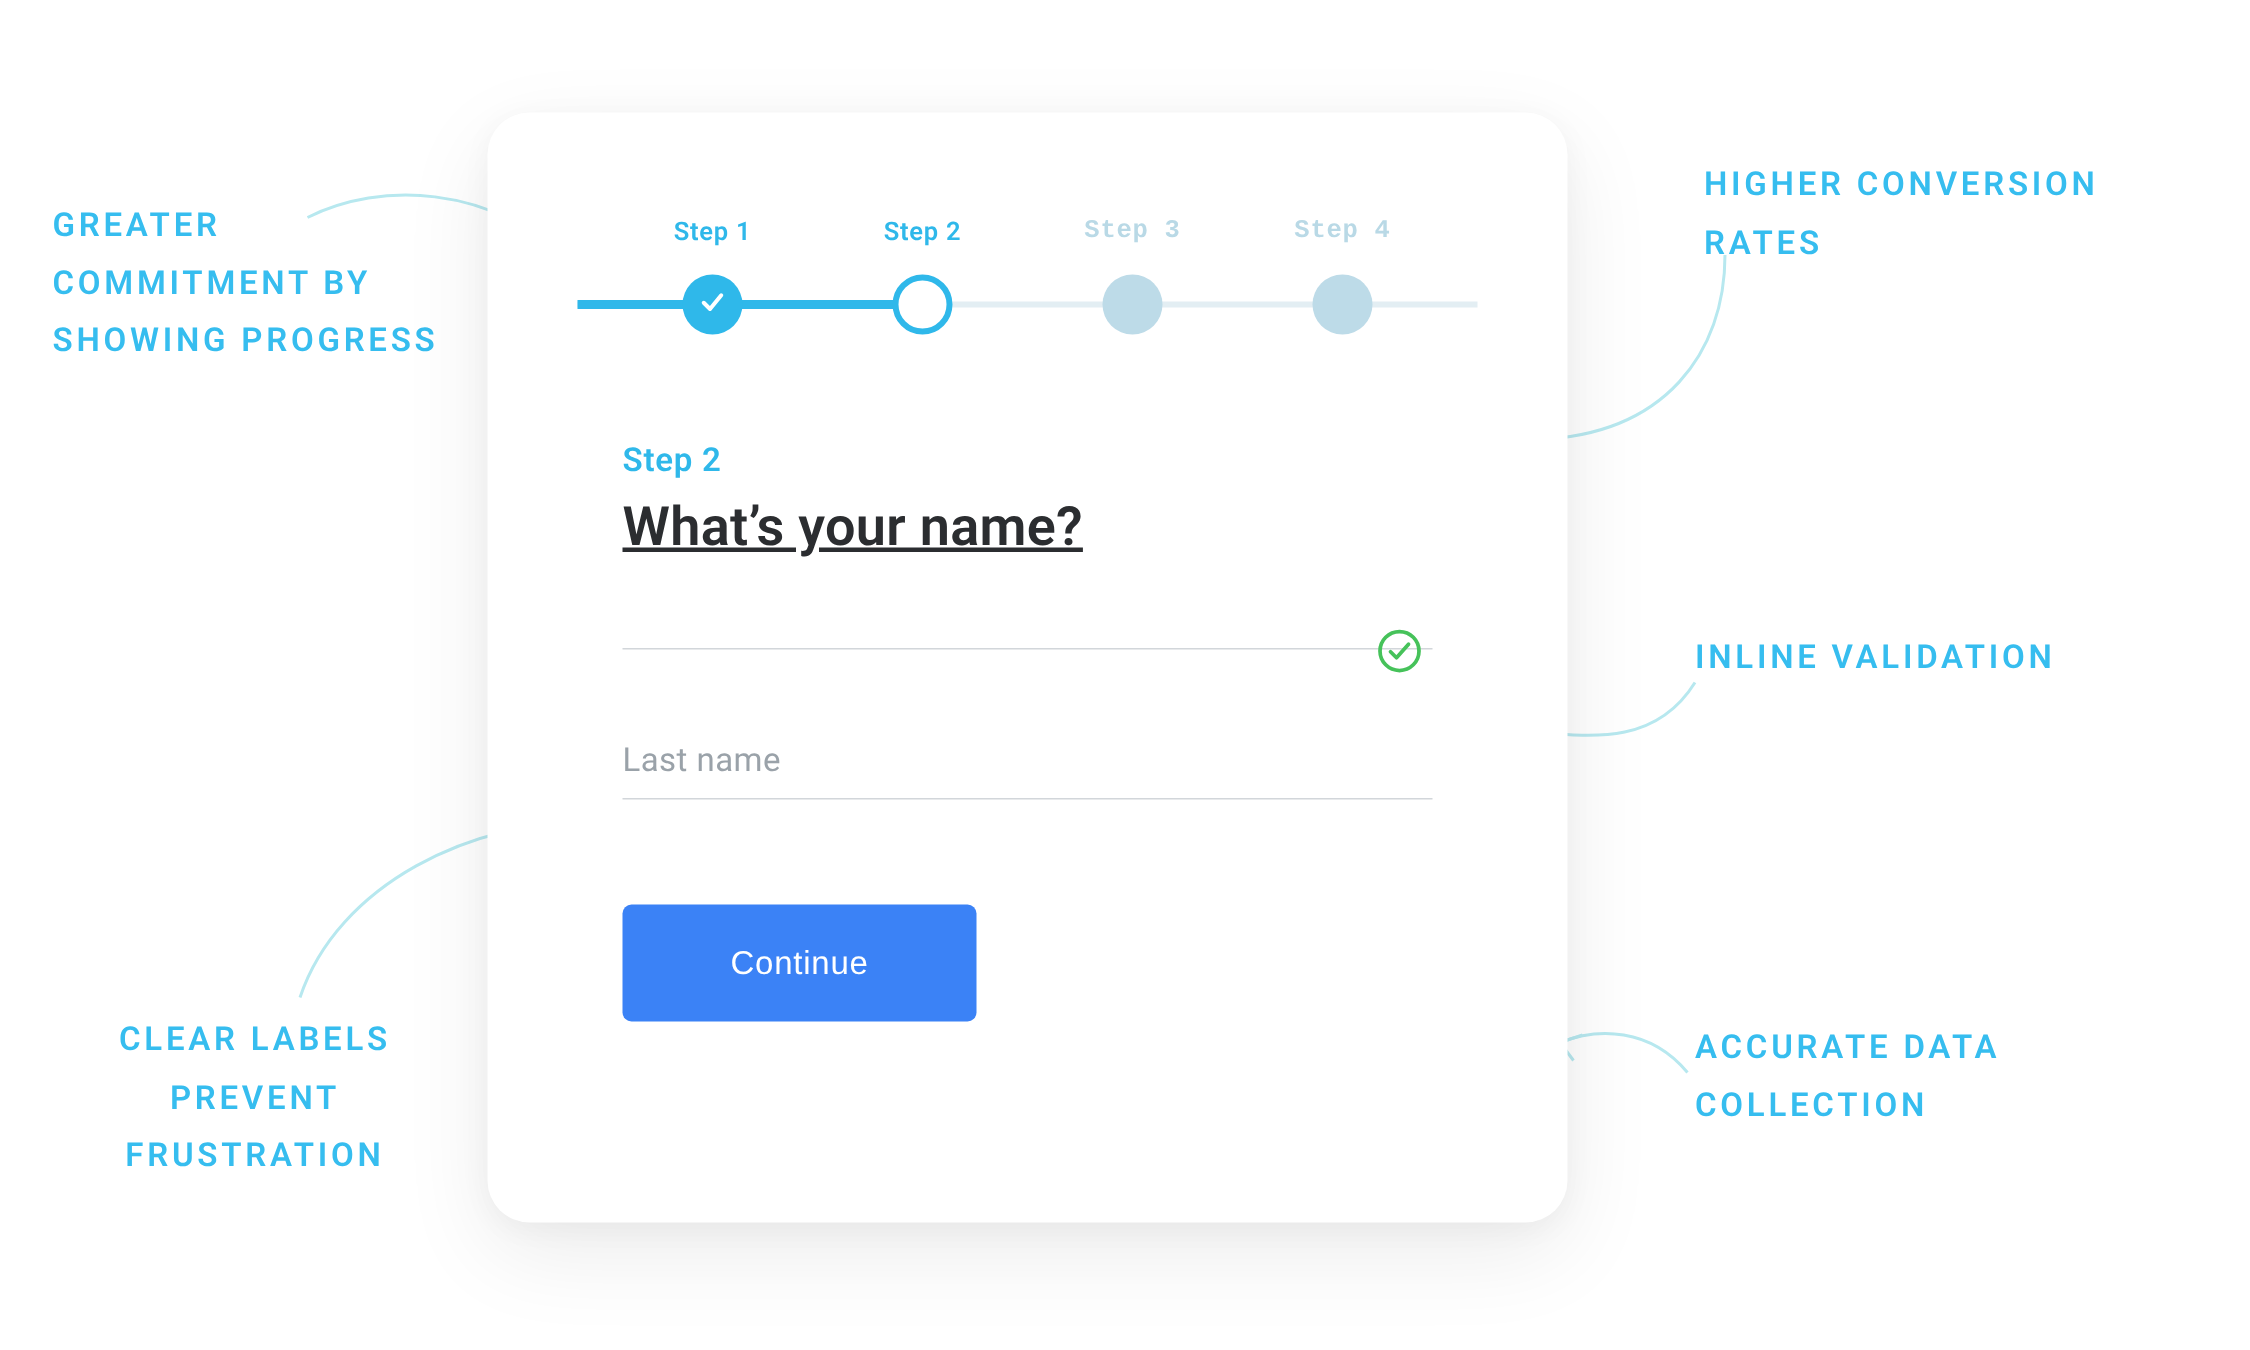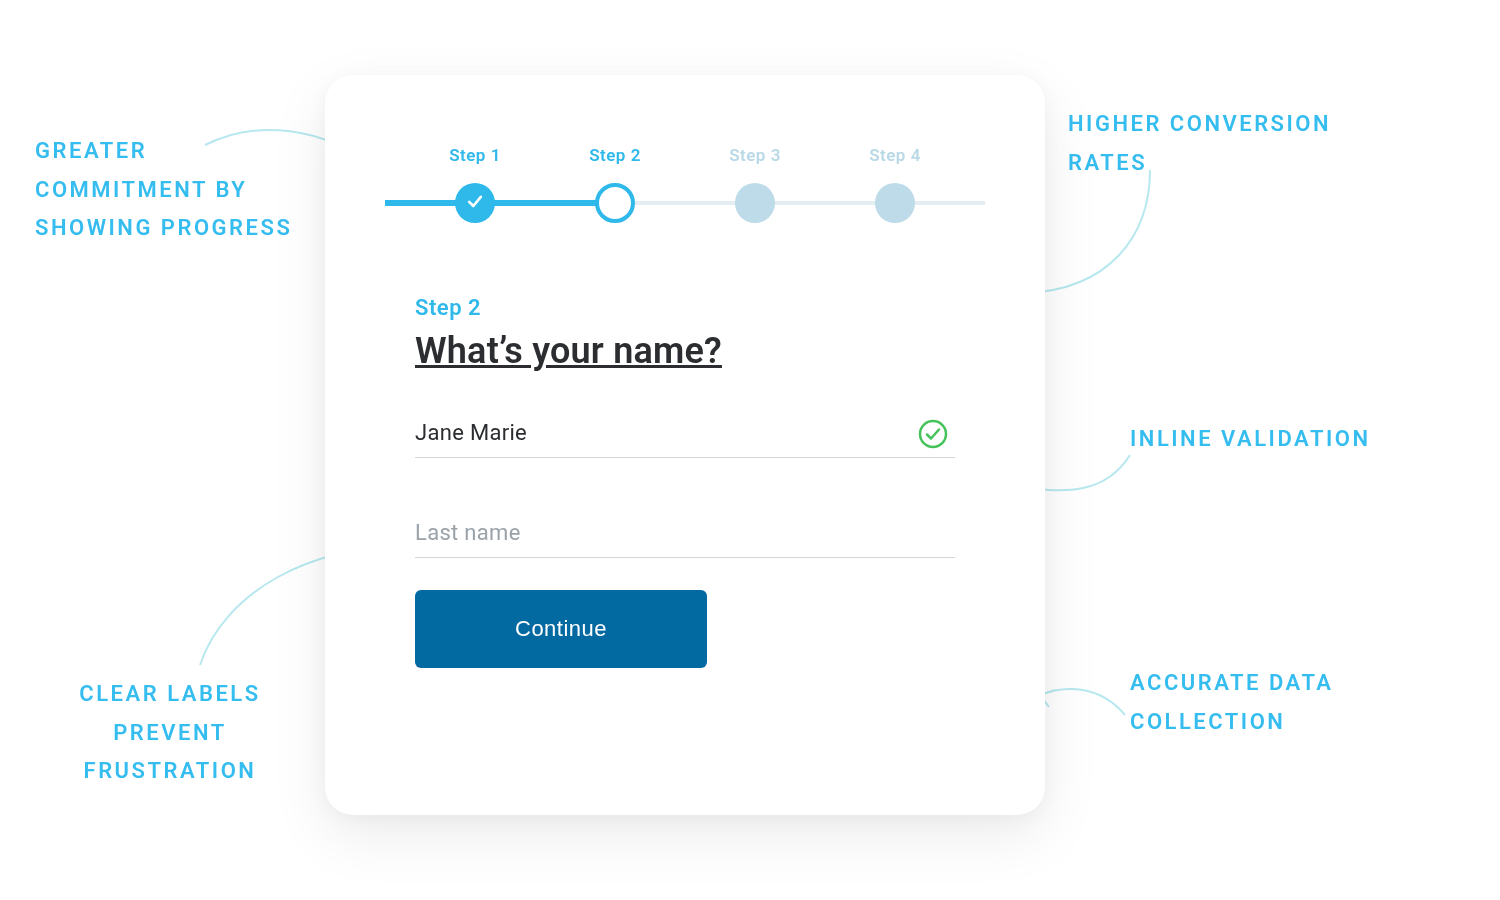--- a/index.html
+++ b/index.html
@@ -43,21 +43,21 @@
       margin-bottom: 18px;
     }
     .step-label {
       width: 120px;
       text-align: center;
       font-size: 17px;
       font-weight: 600;
       letter-spacing: 0.5px;
     }
     .step-label.active { color: #2fb8ea; }
-    .step-label.pending { color: #b9d9e6; }
+    .step-label.pending { color: #b9d9e6; font-family: Liberation Mono, monospace; }
     .step-track {
       position: relative;
       height: 40px;
     }
     .track-line {
       position: absolute;
       left: -30px;
       right: -30px;
       top: 18px;
       height: 4px;
@@ -145,46 +145,46 @@
       color: #9aa2a9;
     }
     .validate-icon {
       position: absolute;
       right: 6px;
       top: -2px;
     }
 
     
     .continue-btn {
-      margin-top: 32px;
-      background: #0369a1;
+      margin-top: 70px;
+      background: #3b82f6;
       color: #fff;
       border: none;
       font-size: 22px;
       font-weight: 500;
       letter-spacing: 0.5px;
-      padding: 26px 100px;
+      padding: 26px 72px;
       border-radius: 6px;
       cursor: pointer;
     }
 
     
     .annot {
       position: absolute;
       color: #36bdef;
       font-size: 22px;
       font-weight: 600;
       letter-spacing: 2.5px;
       line-height: 1.75;
     }
     .annot-tl { left: 35px;  top: 132px; width: 270px; }
     .annot-bl { left: 35px;  top: 675px; width: 270px; text-align: center; }
-    .annot-tr { left: 1068px; top: 105px; width: 330px; }
+    .annot-tr { left: 1136px; top: 105px; width: 330px; }
     .annot-mr { left: 1130px; top: 420px; width: 330px; }
-    .annot-br { left: 1130px; top: 664px; width: 340px; }
+    .annot-br { left: 1130px; top: 680px; width: 340px; }
 
     .arrow {
       position: absolute;
       pointer-events: none;
     }
   </style>
 </head>
 <body>
 
 <div class="stage">
@@ -255,21 +255,20 @@
         </div>
       </div>
     </div>
 
     
     <div class="section-label">Step 2</div>
     <div class="section-title">What’s your name?</div>
 
     
     <div class="field">
-      <input type="text" value="Jane Marie" style="">
       <span class="validate-icon">
         <svg width="32" height="32" viewBox="0 0 32 32">
           <circle cx="16" cy="16" r="13" stroke="#46c25a" stroke-width="2.5" fill="none"></circle>
           <path d="M10 16.5 l4 4 l8 -9" stroke="#46c25a" stroke-width="2.5" fill="none" stroke-linecap="round" stroke-linejoin="round"></path>
         </svg>
       </span>
     </div>
 
     
     <div class="field second">

